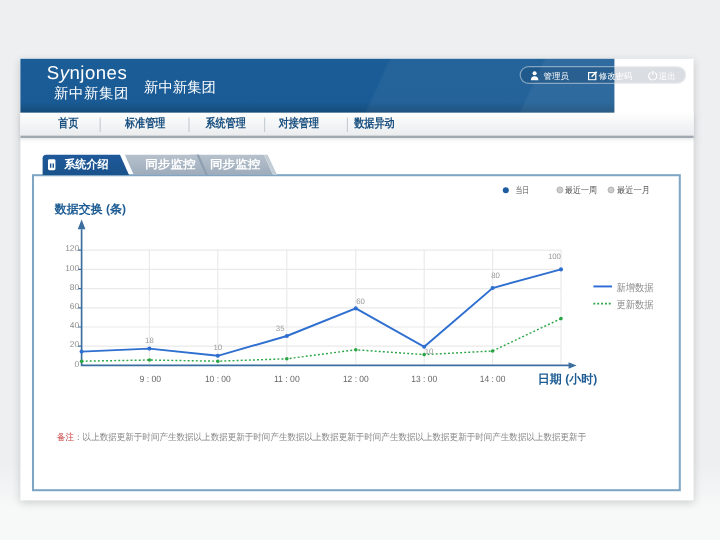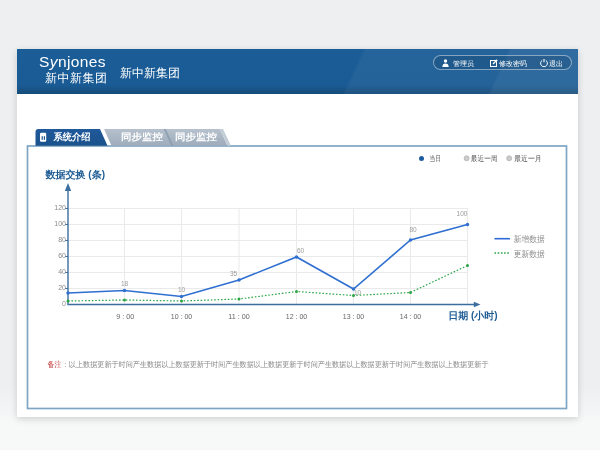--- a/index.html
+++ b/index.html
@@ -1,18 +1,18 @@
 <!DOCTYPE html>
 <html><head>
 <meta charset="utf-8">
 <style>
 html,body{margin:0;padding:0}
 body{width:600px;height:450px;background:linear-gradient(#edeff1 86%,#f7f8f8 94%);font-family:"Liberation Sans",sans-serif;position:relative;overflow:hidden}
 .page{position:absolute;left:17px;top:49px;width:561px;height:368px;background:#fff;box-shadow:0 2px 7px rgba(0,0,0,.16)}
-.hdr{position:absolute;left:0;top:0;width:561px;height:45px;background:
+.hdr{position:absolute;left:0;top:0;width:495px;height:45px;background:
  linear-gradient(115deg, rgba(255,255,255,0) 59.5%, rgba(255,255,255,.045) 60%),
  linear-gradient(115deg, rgba(255,255,255,0) 84.5%, rgba(255,255,255,.05) 85%),
  linear-gradient(#1b5d97 0px,#1a5b95 36px,#175284 41px,#164b79 45px)}
 .logo{position:absolute;left:22px;top:6px;width:67px;color:#fff;text-align:center}
 .l1{font-size:15.5px;letter-spacing:.4px;font-weight:normal;line-height:14px}
 .l2{font-size:12px;font-weight:normal;letter-spacing:.5px;line-height:12px;margin-top:3px;margin-left:6px;white-space:nowrap}
 .htitle{position:absolute;left:103px;top:16px;color:#fff;font-size:12px;letter-spacing:0}
 .userbar{position:absolute;left:416px;top:6px;width:137px;height:12.5px;border:1px solid rgba(255,255,255,.45);border-radius:8px;background:rgba(8,35,62,.15);color:#fff;font-size:7px}
 .userbar span{position:absolute;top:3px;white-space:nowrap}
 .userbar svg{position:absolute;top:2.5px}
@@ -39,20 +39,31 @@
           <rect x="0.5" y="1.5" width="6" height="6" fill="none" stroke="#fff" stroke-width="1"></rect>
           <path d="M3 5 L7.2 0.8" stroke="#fff" stroke-width="1.3"></path>
         </svg>
       <span style="left:65px">修改密码</span>
       <svg style="left:106px" width="8" height="8" viewBox="0 0 8 8">
           <path d="M2.2 1.4 A3.4 3.4 0 1 0 5.8 1.4" fill="none" stroke="#fff" stroke-width="1"></path>
           <path d="M4 0 L4 3.2" stroke="#fff" stroke-width="1.1"></path>
         </svg>
       <span style="left:115px">退出</span>
     </div>
+  </div>
+  <div class="nav">
+    <b style="left:40px">首页</b>
+    <i style="left:66.3px"></i>
+    <b style="left:104px">标准管理</b>
+    <i style="left:140.2px"></i>
+    <b style="left:171px">系统管理</b>
+    <i style="left:202.5px"></i>
+    <b style="left:232.3px">对接管理</b>
+    <i style="left:271.6px"></i>
+    <b style="left:295.3px">数据异动</b>
   </div>
 </div>
 <svg width="600" height="450" viewBox="0 0 600 450" style="position:absolute;left:0;top:0" xmlns="http://www.w3.org/2000/svg">
   <defs>
     <linearGradient id="gtab" x1="0" y1="0" x2="0" y2="1">
       <stop offset="0" stop-color="#b6c1cc"></stop>
         <stop offset="1" stop-color="#9dabbb"></stop>
     </linearGradient>
     <linearGradient id="gtab1" x1="0" y1="0" x2="0" y2="1">
       <stop offset="0" stop-color="#20599a"></stop>

